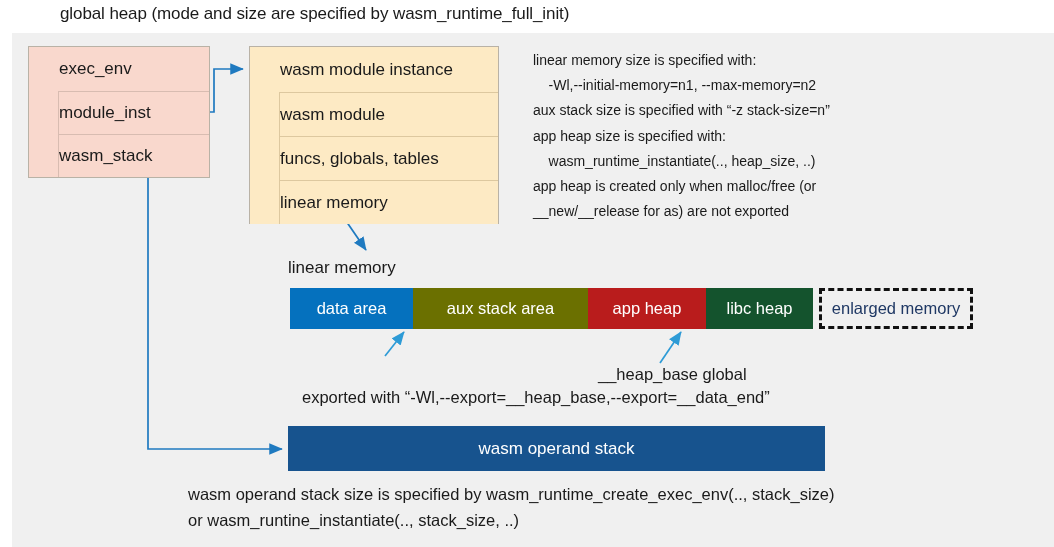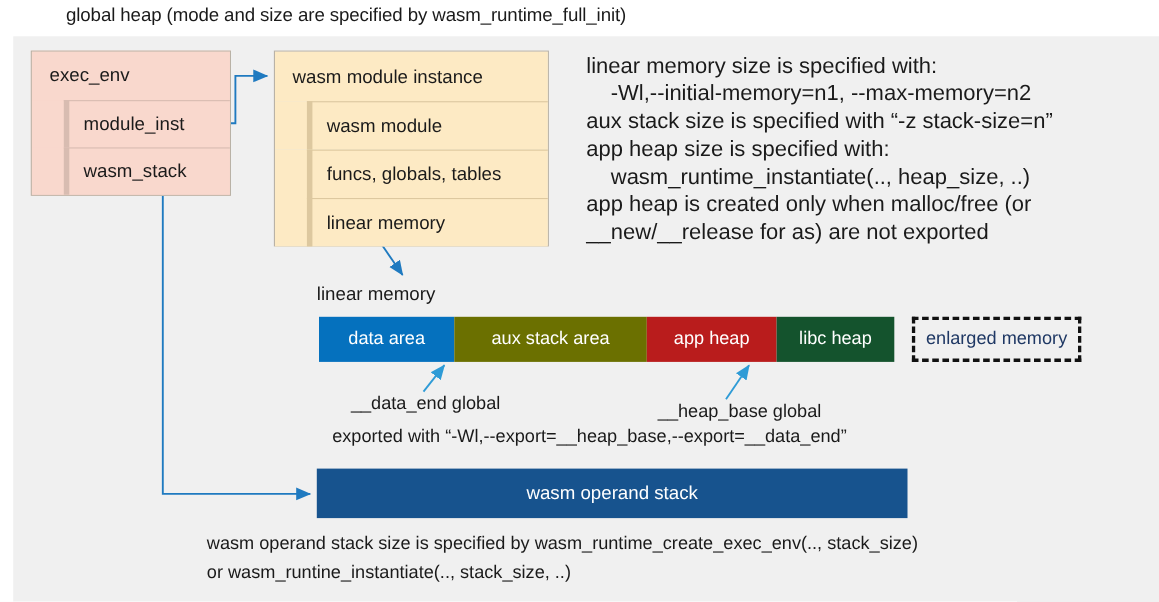--- a/index.html
+++ b/index.html
@@ -49,52 +49,51 @@
   .struct-row {
     position: relative;
     box-sizing: border-box;
     display: flex;
     align-items: center;
     font-size: 17px;
     color: #1a1a1a;
     white-space: nowrap;
   }
   .struct-head {
-    padding-left: 16px;
+    padding-left: 30px;
   }
   .indent-col {
     box-sizing: border-box;
     height: 100%;
     flex: 0 0 auto;
   }
   .sub-cell {
     box-sizing: border-box;
     height: 100%;
     flex: 1 1 auto;
     display: flex;
     align-items: center;
-    padding-left: 13px;
-    border-left: 5px solid #0c4a6e;
+    border-left: 1px solid #0c4a6e;
     border-top: 1px solid #b9b2a6;
   }
   
   #exec-env-box { left: 28px; top: 46px; width: 182px; height: 132px; background: #f9d8cd; }
   #exec-env-box .struct-row { background: #f9d8cd; }
   #exec-env-box .sub-cell { border-left-color: #d8bcb1; border-top-color: #d8bcb1; }
   
   #wasm-inst-box { left: 249px; top: 46px; width: 250px; height: 178px; background: #e5e5e5; }
   #wasm-inst-box .struct-row { background: #fdeac4; }
   #wasm-inst-box .sub-cell { border-left-color: #ddc89f; border-top-color: #ddc89f; }
 
   
   #notes-right {
     position: absolute;
     left: 533px;
     top: 48px;
-    font-size: 20px;
+    font-size: 14px;
     line-height: 25.2px;
     color: #1a1a1a;
     white-space: pre;
   }
   
   #linear-memory-label {
     position: absolute;
     left: 288px;
     top: 258px;
     font-size: 17px;
@@ -232,24 +231,23 @@
 app heap is created only when malloc/free (or
 __new/__release for as) are not exported</div>
 
   <div id="linear-memory-label">linear memory</div>
 
   <div id="memory-bar">
     <div class="mem-seg" style="width:123px;background:#0571be;">data area</div>
     <div class="mem-seg" style="width:175px;background:#6b7000;">aux stack area</div>
     <div class="mem-seg" style="width:118px;background:#b91c1c;">app heap</div>
     <div class="mem-seg" style="width:107px;background:#14532d;">libc heap</div>
-    <div class="mem-seg dashed" style="width:154px;margin-left:16px;">enlarged memory</div>
+    <div class="mem-seg dashed" style="width:154px;margin-left:6px;">enlarged memory</div>
   </div>
 
-  <div class="anno-text" id="anno-data-end">__data_end global</div>
   <div class="anno-text" id="anno-heap-base">__heap_base global</div>
   <div class="anno-text" id="anno-exported">exported with “-Wl,--export=__heap_base,--export=__data_end”</div>
 
   <div id="operand-stack-bar">wasm operand stack</div>
 
   <div id="notes-bottom">wasm operand stack size is specified by wasm_runtime_create_exec_env(.., stack_size)
 or wasm_runtine_instantiate(.., stack_size, ..)</div>
 
 </div>
 

